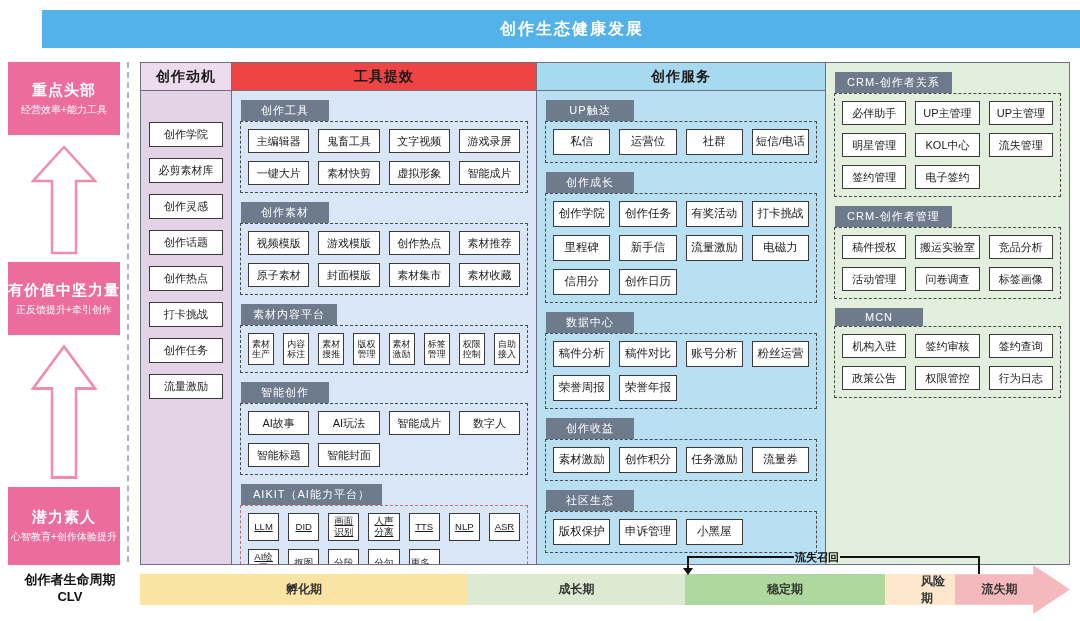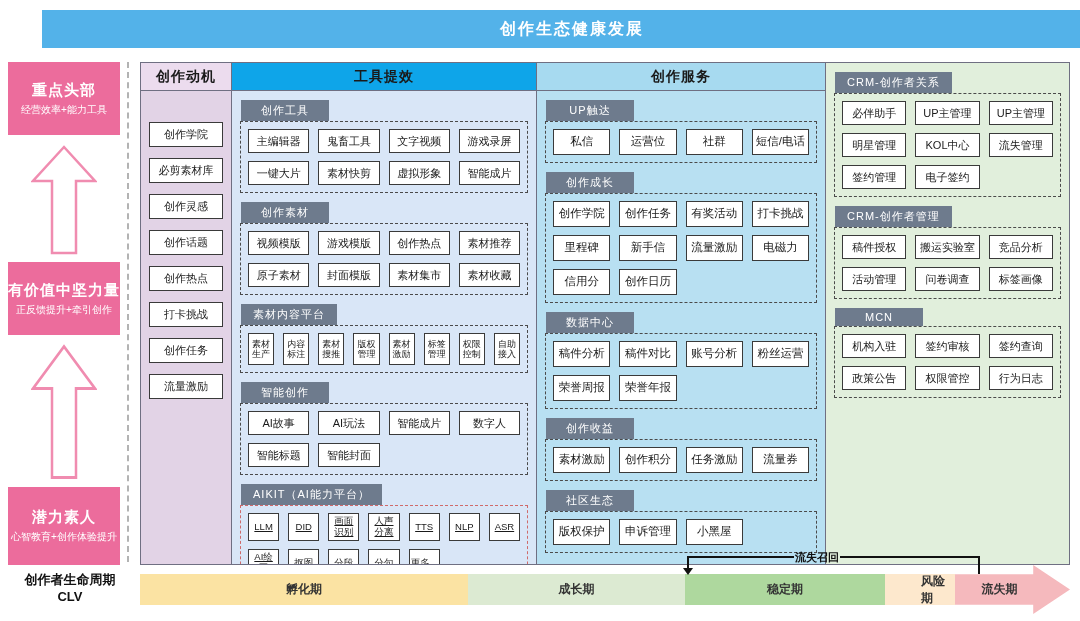--- a/index.html
+++ b/index.html
@@ -33,21 +33,21 @@
 
   
   .columns { position:absolute; left:140px; top:62px; width:930px; height:503px; display:flex; }
   .col { height:100%; border:1px solid #6f6f82; display:flex; flex-direction:column; }
   .col + .col { border-left:none; }
   .col-header { height:28px; flex:none; display:flex; align-items:center; justify-content:center;
     font-size:14px; font-weight:bold; border-bottom:1px solid #6f6f82; letter-spacing:1px; }
   .col-body { flex:1; padding:9px 8px; overflow:hidden; }
 
   .theme-purple   { background:#e2d3e6; } .theme-purple .col-header { background:#ecdcee; }
-  .theme-lavender { background:#d9e6f7; } .theme-lavender .col-header { background:#0ea5e9;text-align:center; }
+  .theme-lavender { background:#d9e6f7; } .theme-lavender .col-header { background:#ef4444;text-align:center; }
   .theme-blue     { background:#b8e0f2; } .theme-blue .col-header { background:#a7daf0; }
   .theme-green    { background:#e1efdc; } .theme-green .col-header { background:#daecd4; }
 
   .col-motivation { width:92px; }
   .col-tools      { width:305px; }
   .col-services   { width:289px; }
   .col-operations { width:244px; }
 
   .motive-list { padding-top:22px; display:flex; flex-direction:column; align-items:center; gap:11px; }
   .motive-list .item-box { width:74px; height:25px; }

